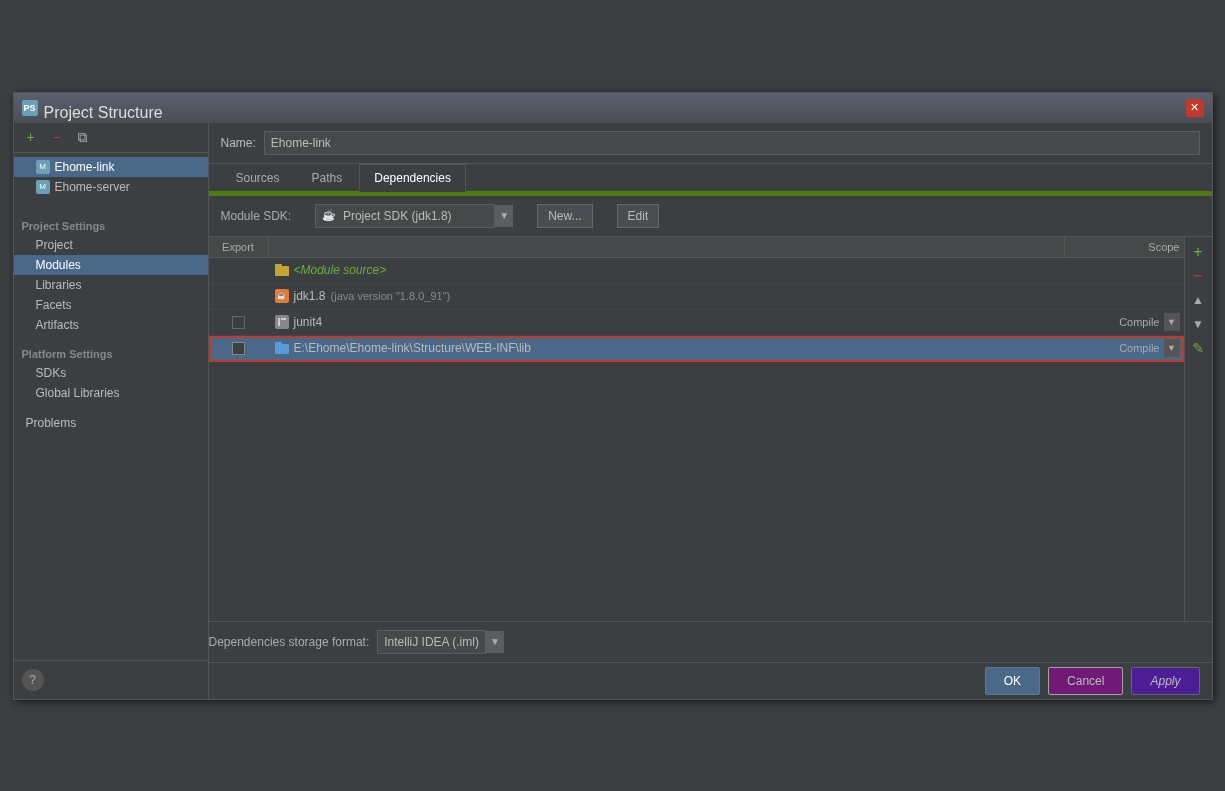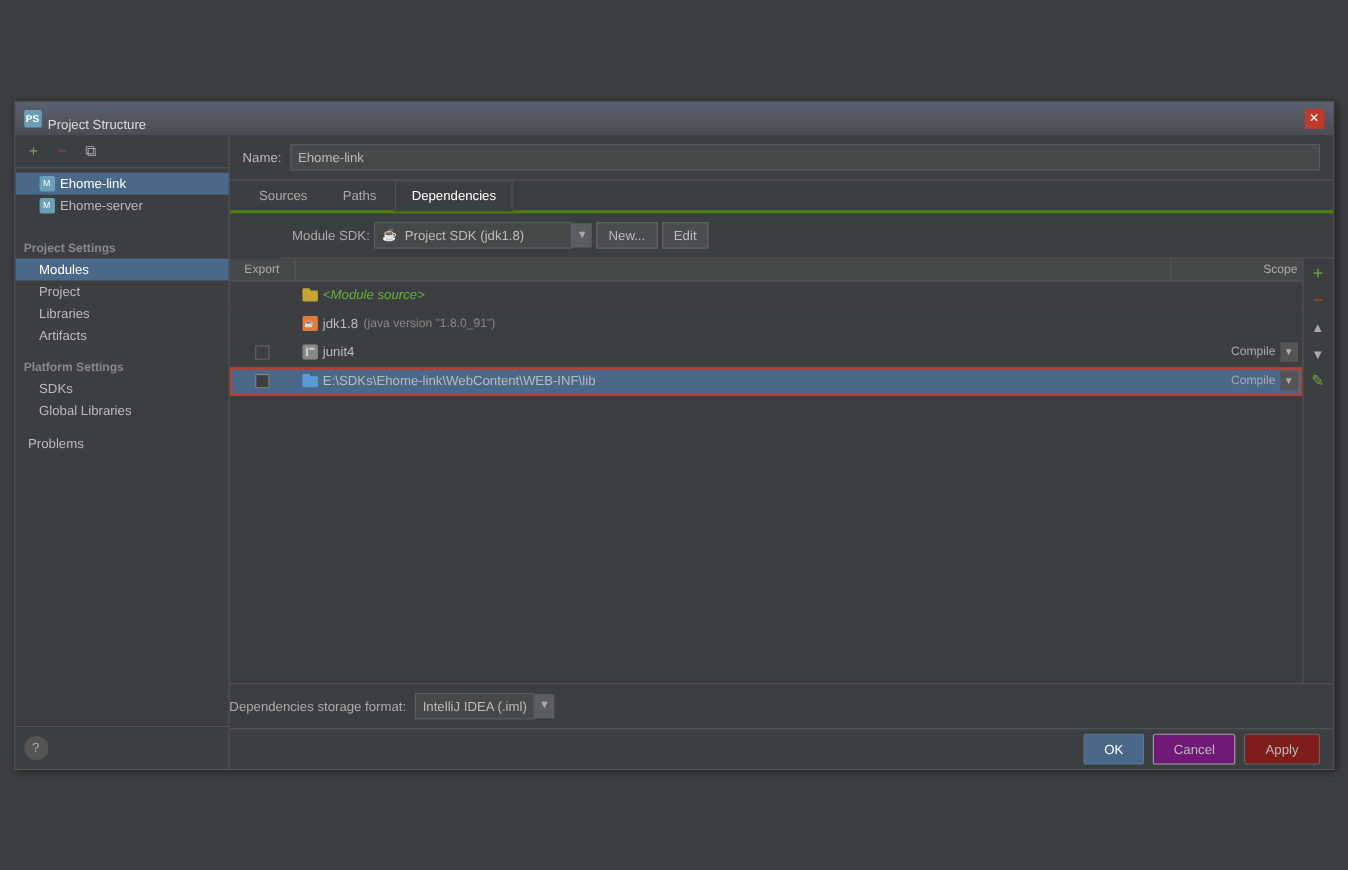--- a/index.html
+++ b/index.html
@@ -47,21 +47,21 @@
       display: flex;
       align-items: center;
       justify-content: center;
       color: white;
       font-size: 9px;
       font-weight: bold;
     }
 
     .title-bar-text {
       color: #ddd;
-      font-size: 12px;
+      font-size: 16px;
       flex: 1;
       margin-top: 10px;
     }
 
     .title-bar-close {
       width: 18px;
       height: 18px;
       background: #c0392b;
       border-radius: 2px;
       display: flex;
@@ -197,21 +197,21 @@
       color: #bbbbbb;
       padding: 0 6px;
       font-size: 12px;
       outline: none;
     }
 
     .tabs-bar {
       display: flex;
       align-items: flex-end;
       padding: 0 12px;
-      border-bottom: 3px solid #4d7c0f;
+      border-bottom: 5px solid #4d7c0f;
       flex-shrink: 0;
       text-align: center;
     }
 
     .tab {
       padding: 6px 14px;
       cursor: pointer;
       color: #aaa;
       border-top: 1px solid transparent;
       border-left: 1px solid transparent;
@@ -227,24 +227,23 @@
       border-left: 1px solid #555;
       border-right: 1px solid #555;
       border-bottom: 1px solid #3c3f41;
       margin-bottom: -1px;
     }
 
     .sdk-bar {
       display: flex;
       align-items: center;
       padding: 8px 12px;
-      gap: 4px;
+      gap: 24px;
       border-bottom: 1px solid #555;
       flex-shrink: 0;
-      margin-left: 45px;
     }
 
     .sdk-label { color: #aaa; font-size: 12px; }
 
     .sdk-select {
       height: 24px;
       background: #45494a;
       border: 1px solid #5a5e62;
       color: #bbbbbb;
       padding: 0 6px;
@@ -529,23 +528,24 @@
       color: #ffffff;
     }
 
     .btn-cancel {
       background: #701a75;
       border: 1px solid #a3a3a3;
       color: #bbbbbb;
     }
 
     .btn-apply {
-      background: #7f1d1d;
+      background: #4c1d95;
       border: 1px solid #666;
       color: #bbbbbb;
+      font-style: italic;
     }
 
     .dep-table-wrapper {
       display: flex;
       flex: 1;
       overflow: hidden;
     }
 
     .dep-main {
       flex: 1;
@@ -584,28 +584,31 @@
         <div class="tree-item indent1">
           <div class="module-icon">M</div>
           <span>Ehome-server</span>
         </div>
 
         <div style="height:20px;"></div>
 
         <div class="tree-item section-header">
           <span>Project Settings</span>
         </div>
+        <div class="tree-item indent1">
+          <span>Project</span>
+        </div>
         <div class="tree-item indent1 selected">
           <span>Modules</span>
         </div>
         <div class="tree-item indent1">
-          <span>Project</span>
+          <span>Libraries</span>
         </div>
         <div class="tree-item indent1">
-          <span>Libraries</span>
+          <span>Facets</span>
         </div>
         <div class="tree-item indent1">
           <span>Artifacts</span>
         </div>
 
         <div style="height:10px;"></div>
 
         <div class="tree-item section-header">
           <span>Platform Settings</span>
         </div>
@@ -703,21 +706,21 @@
                   <div class="scope-arrow">▼</div>
                 </div>
               </div>
 
               <div class="dep-row" style="background:#4a6888;outline:2px solid #c0392b;outline-offset:-2px;">
                 <div class="col-export">
                   <div class="checkbox" style="background:#3c3f41;border-color:#888;"></div>
                 </div>
                 <div class="col-name">
                   <div class="folder-icon-sm folder-icon-blue"></div>
-                  <span>E:\SDKs\Ehome-link\WebContent\WEB-INF\lib</span>
+                  <span>E:\Ehome\Ehome-link\Structure\WEB-INF\lib</span>
                 </div>
                 <div class="col-scope">
                   <span class="scope-text">Compile</span>
                   <div class="scope-arrow">▼</div>
                 </div>
               </div>
 
             </div>
           </div>
 

